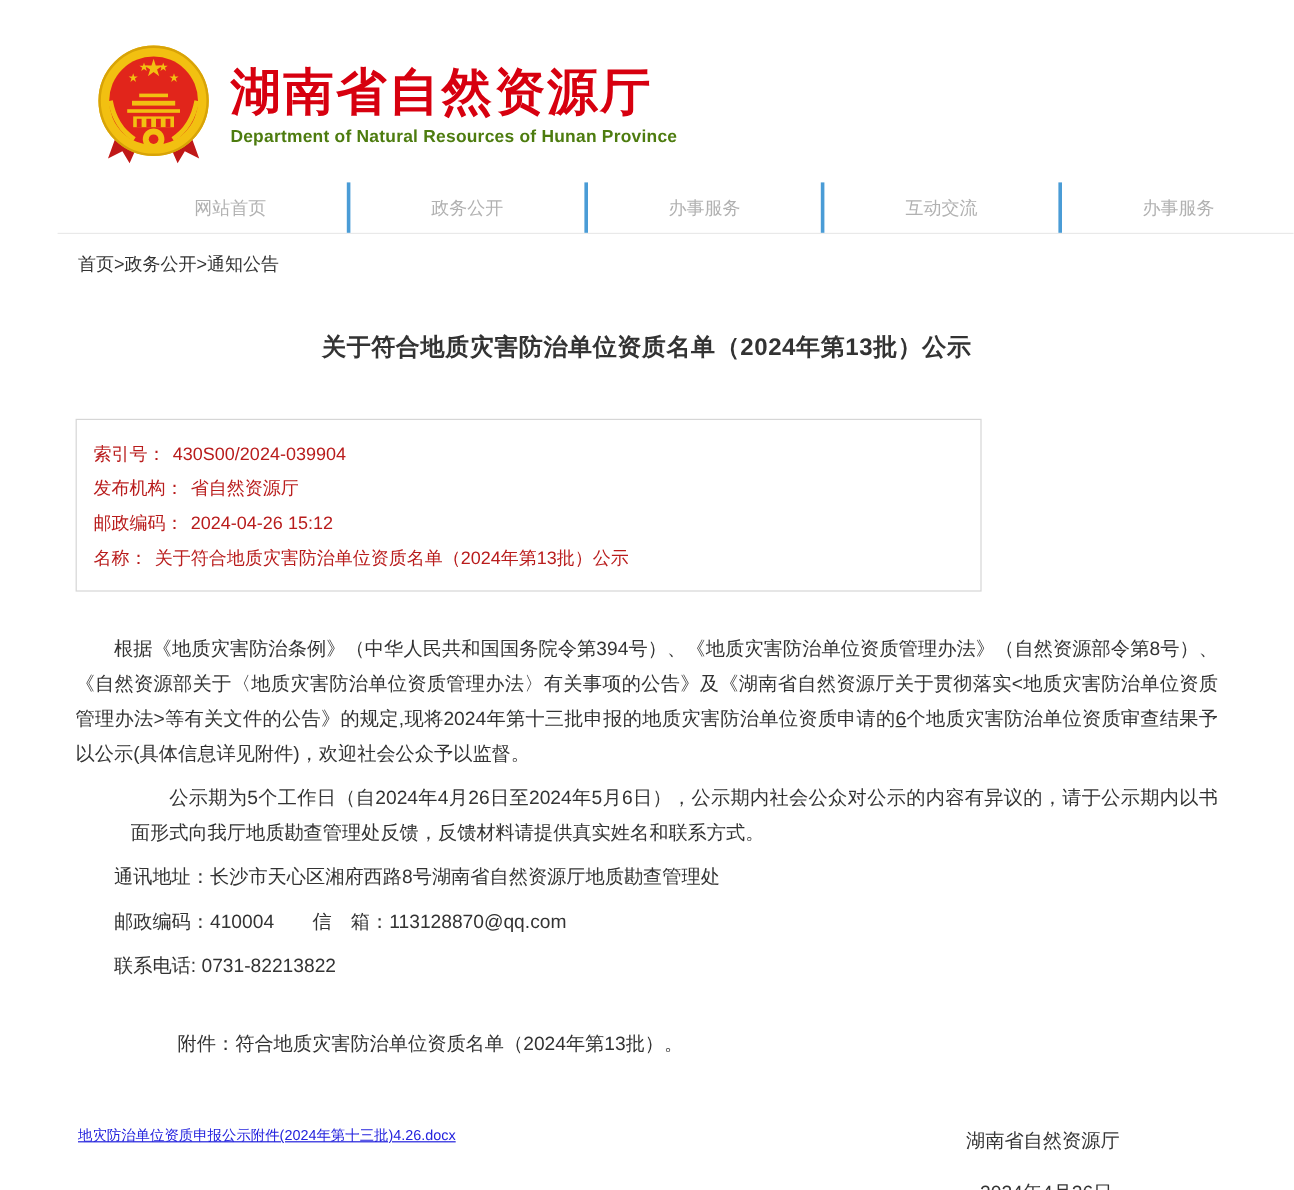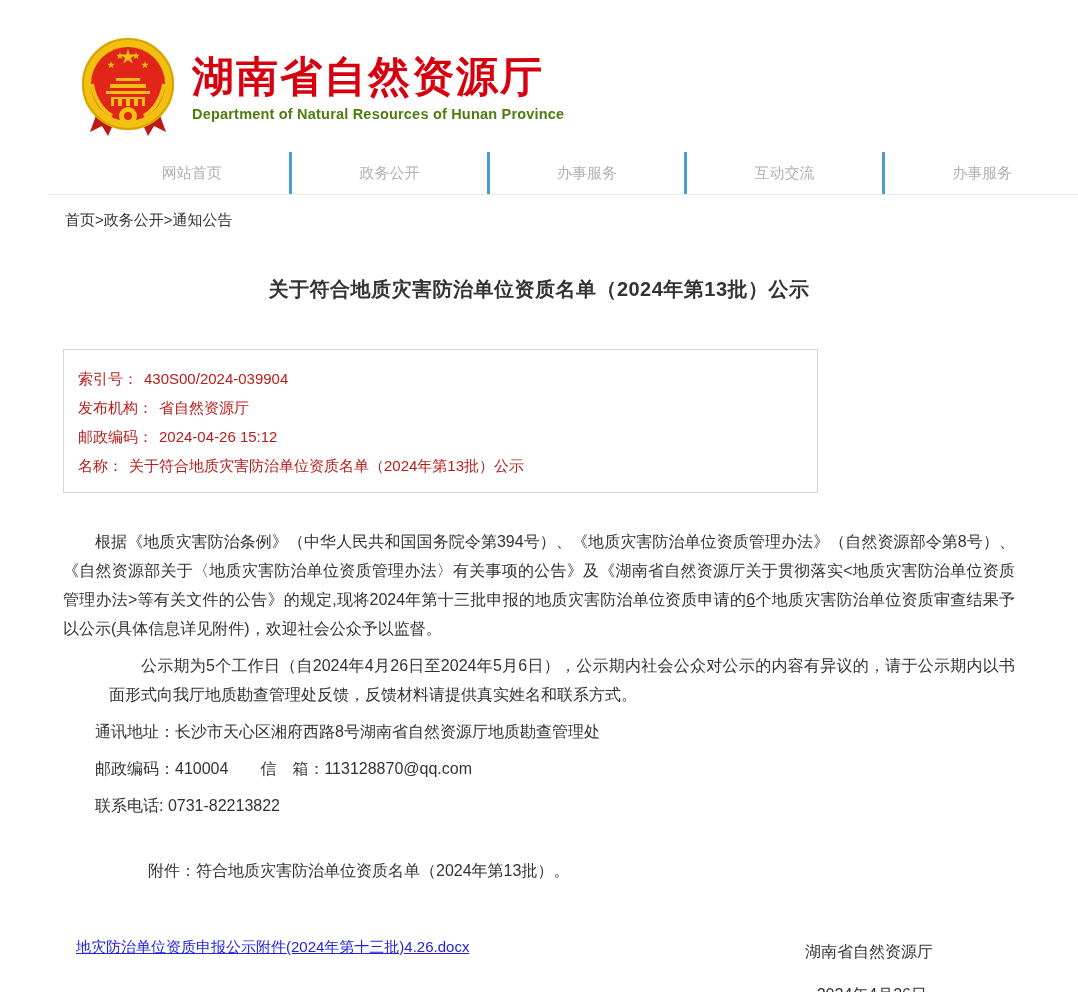--- a/index.html
+++ b/index.html
@@ -46,21 +46,21 @@
     margin:34px 63px 0 63px; font-size:16px; line-height:29px; color:#333;
     text-align:justify;
   }
   .para { text-indent:2em; }
   .para + .para { margin-top:8px;margin-left:46px; }
   .contact-line { text-indent:2em; margin-top:8px; }
   .u-num { text-decoration:underline; }
   .attachment-line { margin-top:36px; padding-left:85px; }
   .signature { margin-top:52px; text-align:right; padding-right:82px; }
   .signature-date { margin-top:14px; padding-right:6px; }
-  .file-link-wrap { position:absolute; left:76px; top:938px; font-size:15px; }
+  .file-link-wrap { position:absolute; left:65px; top:938px; font-size:12px; }
   .file-link { color:#2322dd; text-decoration:underline; cursor:pointer; }
 </style>
 </head>
 <body>
 
 <header class="site-header">
   <span class="emblem">
     <svg viewBox="0 0 100 104" width="100" height="104" aria-hidden="true">
       <defs>
         <polygon id="star" points="0,-1 0.2245,-0.309 0.951,-0.309 0.3633,0.1180 0.5878,0.8090 0,0.3820 -0.5878,0.8090 -0.3633,0.1180 -0.951,-0.309 -0.2245,-0.309"></polygon>

